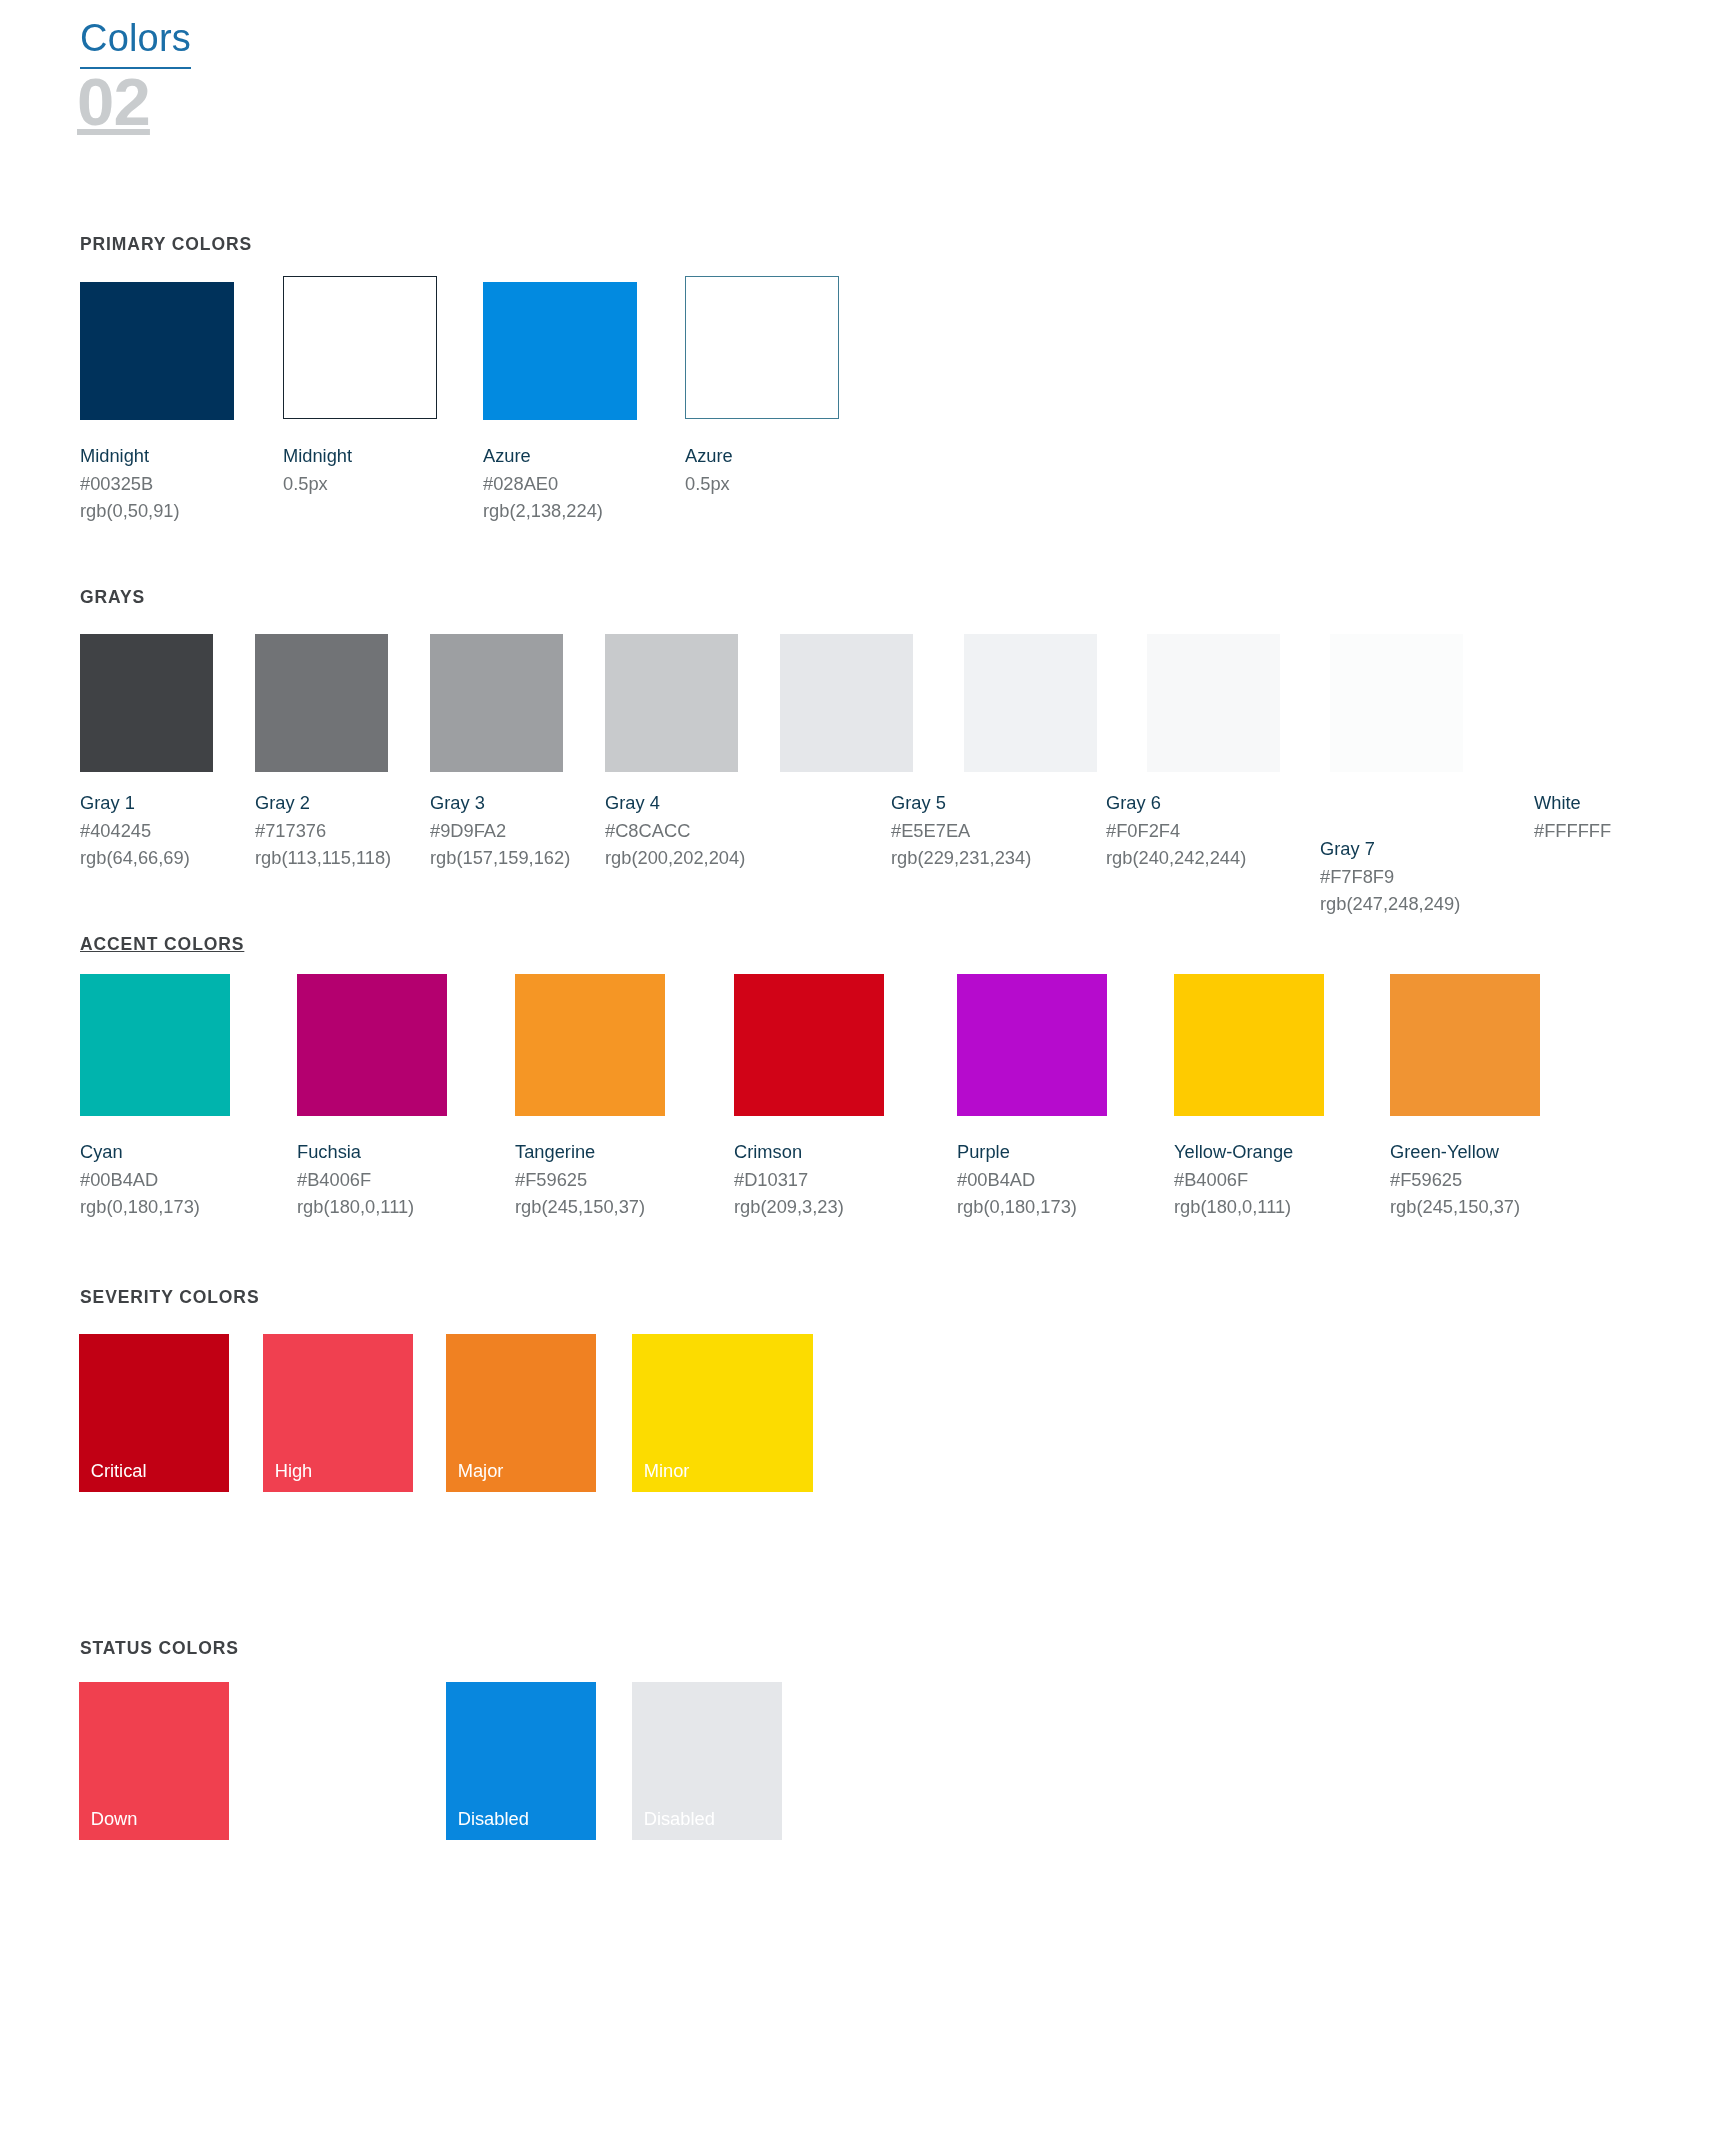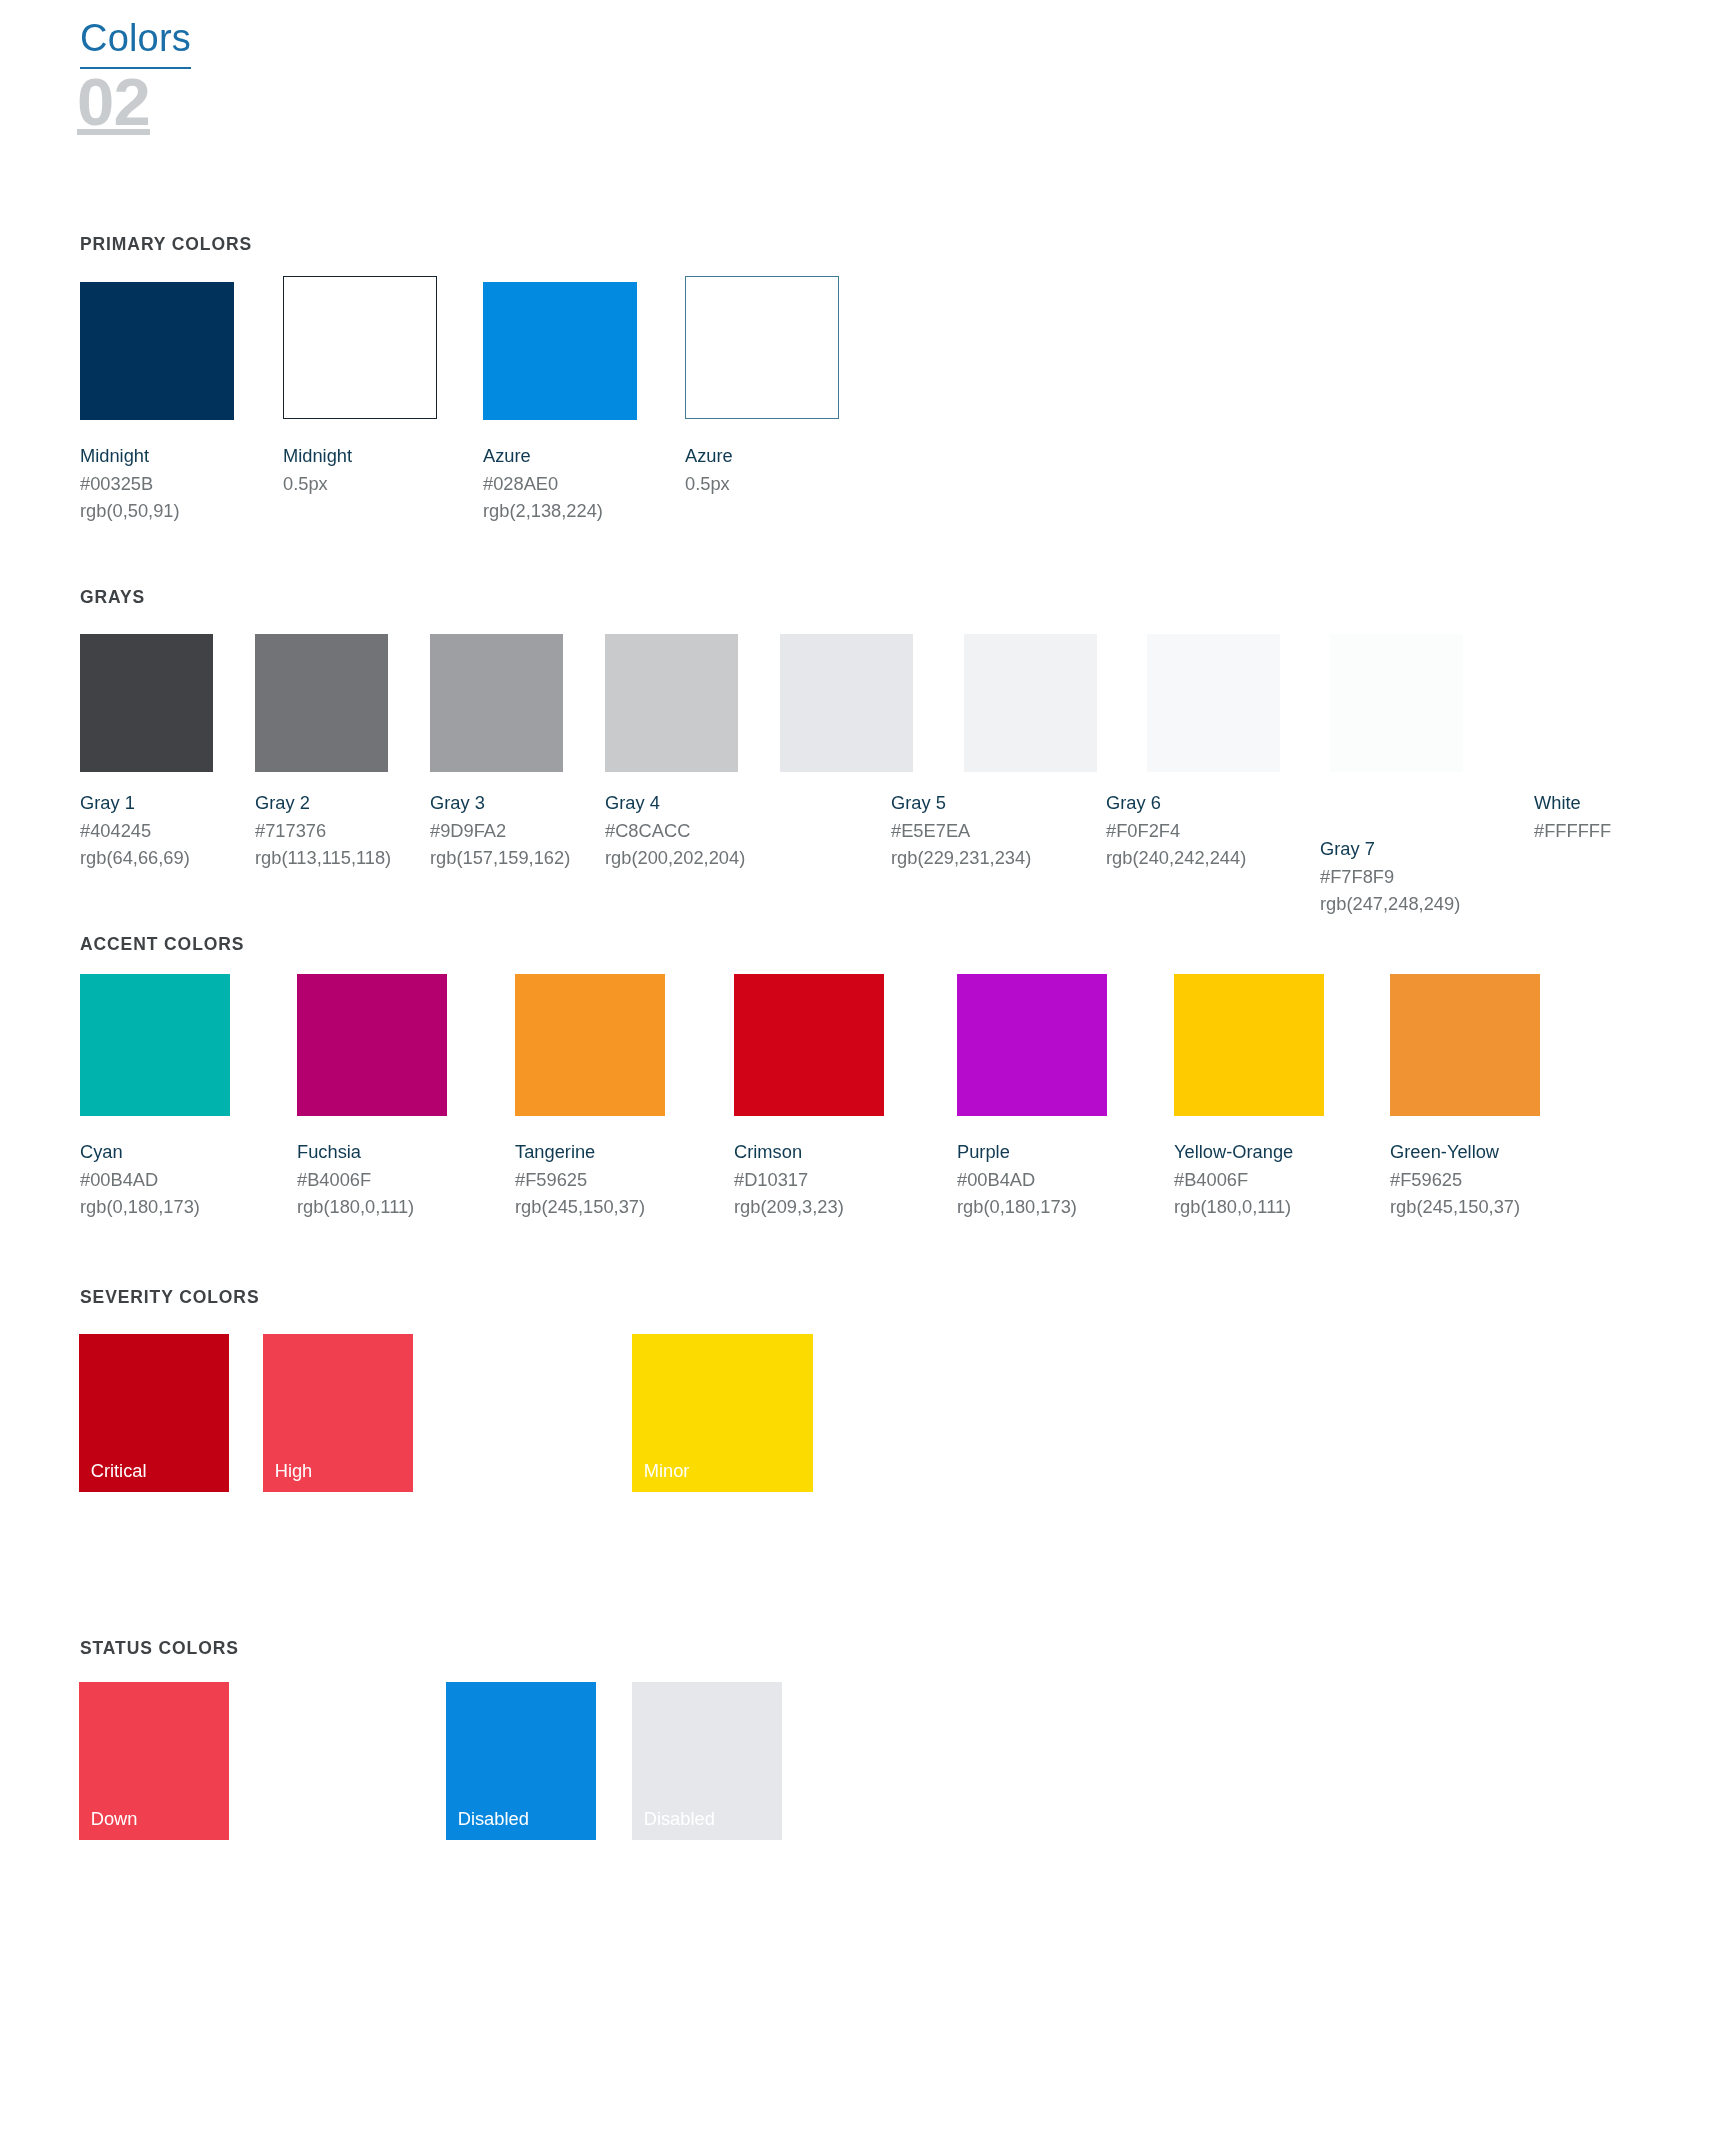--- a/index.html
+++ b/index.html
@@ -208,21 +208,21 @@
   <div class="swatch-label" style="left:1320px; top:835px;">
     <div class="label-name">Gray 7</div>
     <div class="label-hex">#F7F8F9</div>
     <div class="label-rgb">rgb(247,248,249)</div>
   </div>
   <div class="swatch-label" style="left:1534px; top:789px;">
     <div class="label-name">White</div>
     <div class="label-hex">#FFFFFF</div>
   </div>
 
-  <div class="section-header" style="top:934px;">ACCENT COLORS</div>
+  <div class="section-header" style="top:934px;text-decoration:underline;">ACCENT COLORS</div>
 
   <div class="swatch" id="a0" style="left:80px; top:974px; width:150px; height:142px;">
       <div class="swatch-box" style="background: rgb(0, 180, 173);"></div>
     </div>
   <div class="swatch" id="a1" style="left:297px; top:974px; width:150px; height:142px;">
       <div class="swatch-box" style="background: rgb(180, 0, 111);"></div>
     </div>
   <div class="swatch" id="a2" style="left:515px; top:974px; width:150px; height:142px;">
       <div class="swatch-box" style="background: rgb(245, 150, 37);"></div>
     </div>
@@ -278,20 +278,24 @@
   <div class="section-header" style="top:1287px;">SEVERITY COLORS</div>
 
   <div class="swatch" id="s1" style="left:263px; top:1334px; width:150px; height:158px;">
     <div class="swatch-box" style="background: rgb(240, 64, 80);"></div>
     <span class="inner-label" style="color: rgb(255, 255, 255);">High</span>
   </div>
   <div class="swatch" id="s0" style="left:79px; top:1334px; width:150px; height:158px;">
     <div class="swatch-box" style="background: rgb(193, 0, 20);"></div>
     <span class="inner-label" style="color: rgb(255, 255, 255);">Critical</span>
   </div>
+  <div class="swatch" id="s2" style="left:446px; top:1334px; width:150px; height:158px;">
+    <div class="swatch-box" style="background: rgb(240, 129, 34);"></div>
+    <span class="inner-label" style="color: rgb(255, 255, 255);">Major</span>
+  </div>
   <div class="swatch" id="s3" style="left:632px; top:1334px; width:181px; height:158px;">
     <div class="swatch-box" style="background: rgb(252, 220, 0);"></div>
     <span class="inner-label" style="color: rgb(255, 255, 255);">Minor</span>
   </div>
 
   <div class="section-header" style="top:1638px;">STATUS COLORS</div>
 
   <div class="swatch" id="st0" style="left:79px; top:1682px; width:150px; height:158px;">
     <div class="swatch-box" style="background: rgb(240, 64, 79);"></div>
     <span class="inner-label" style="color: rgb(255, 255, 255);">Down</span>

